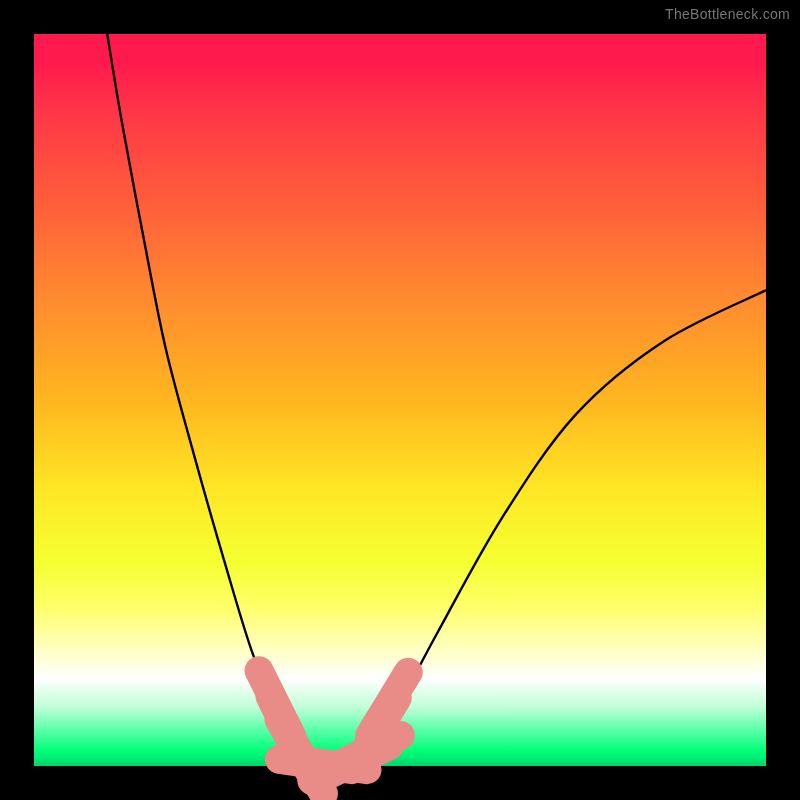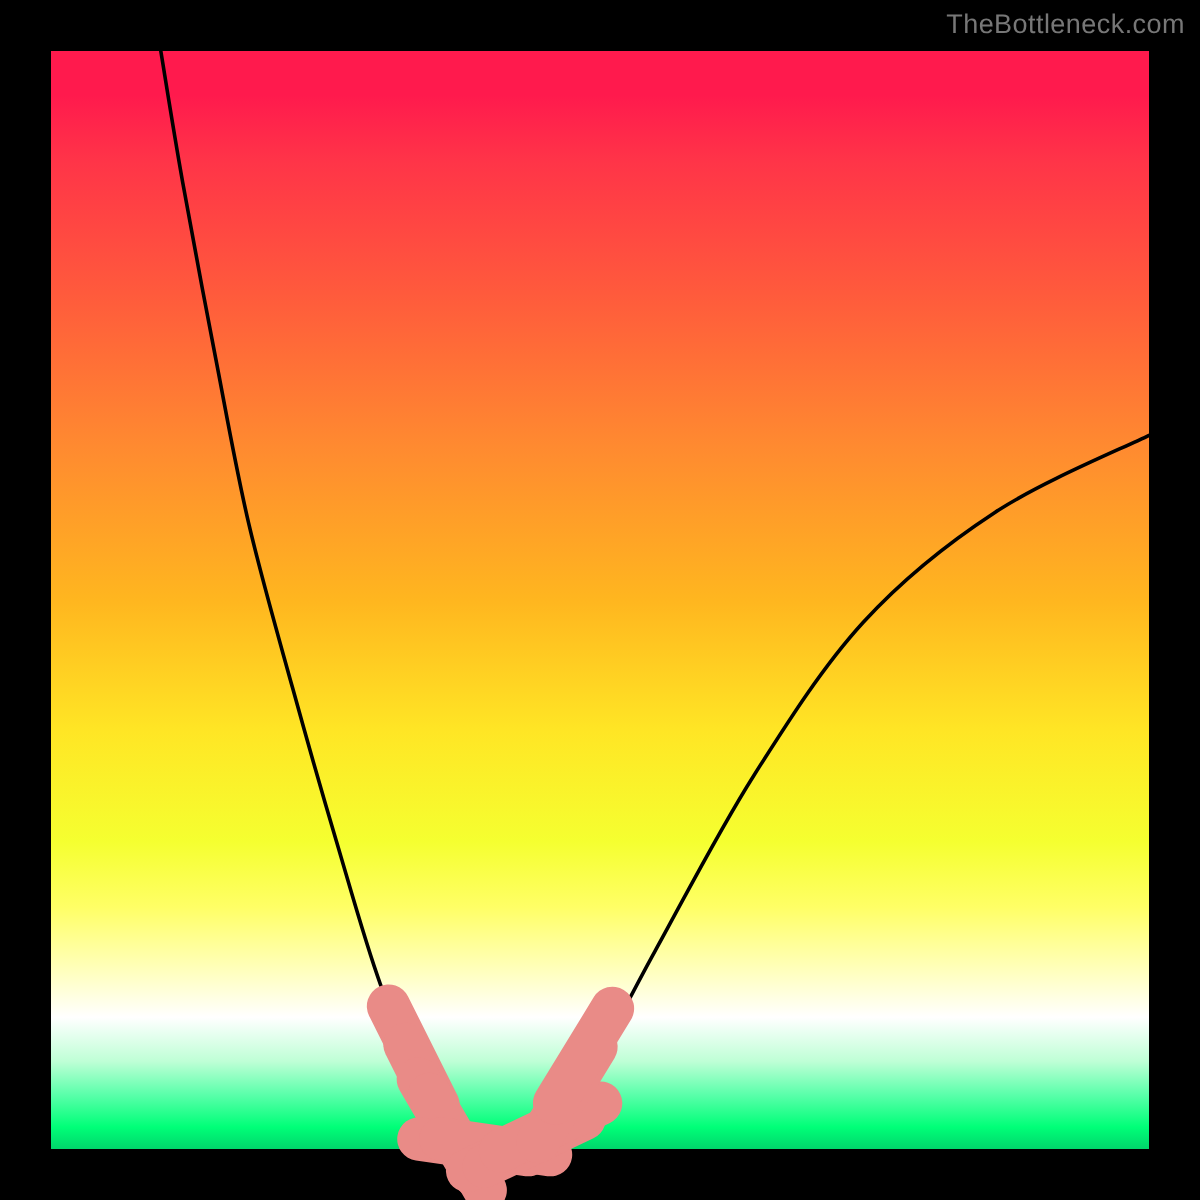--- a/index.html
+++ b/index.html
@@ -43,21 +43,21 @@
       #5cffab 95%,
       #00ff78 98%,
       #00d66b 100%
     );
   }
   .watermark {
     position: absolute;
     top: 6px;
     right: 10px;
     color: #777;
-    font-size: 18px;
+    font-size: 14px;
     letter-spacing: 0.3px;
     font-weight: 400;
     user-select: none;
   }
   svg.curves {
     position: absolute;
     top: 0;
     left: 0;
     width: 732px;
     height: 732px;

